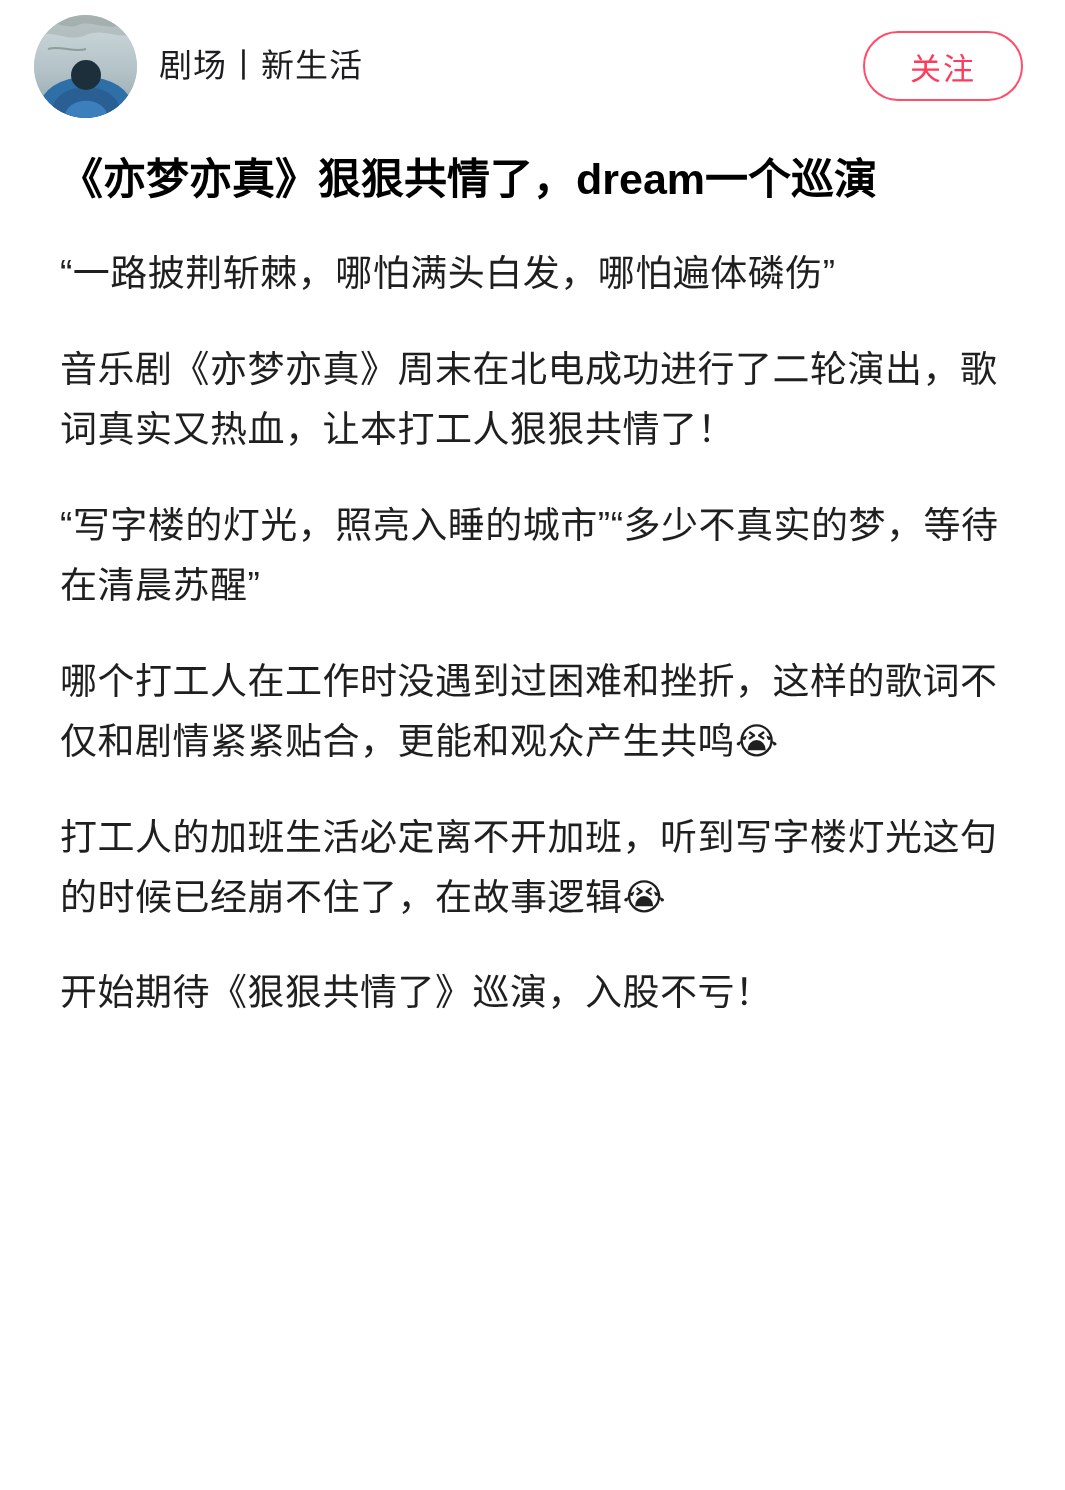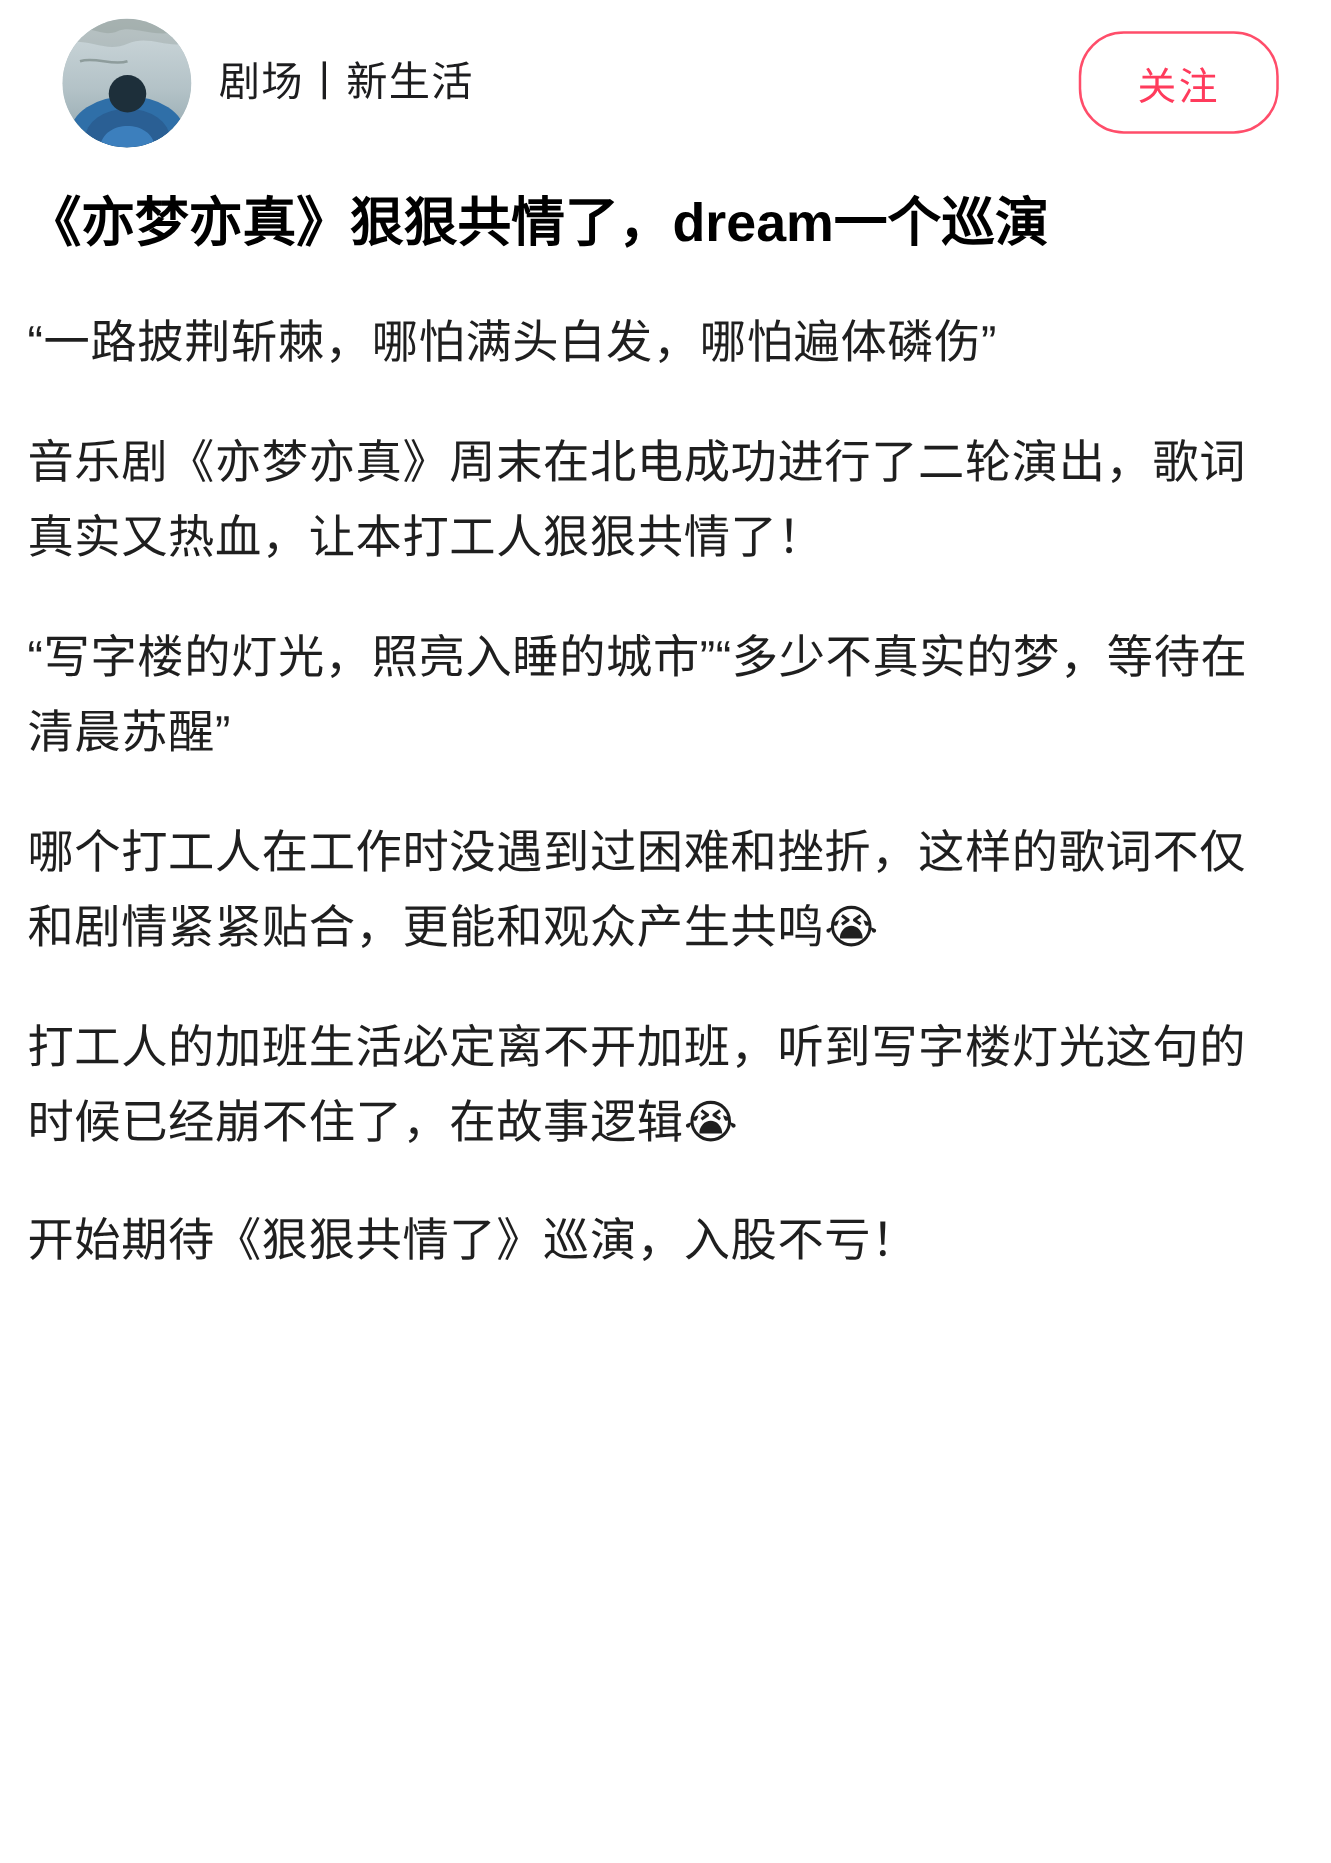--- a/index.html
+++ b/index.html
@@ -20,21 +20,21 @@
     min-height: 1490px;
     box-sizing: border-box;
     padding: 0;
     background: #fff;
   }
 
   
   .header {
     display: flex;
     align-items: center;
-    padding: 12px 34px 0 50px;
+    padding: 12px 34px 0 34px;
     height: 120px;
     box-sizing: border-box;
   }
   .avatar {
     width: 103px;
     height: 103px;
     border-radius: 50%;
     flex: 0 0 auto;
     overflow: hidden;
     position: relative;
@@ -49,38 +49,38 @@
     color: #1d1d1f;
     letter-spacing: 1px;
     white-space: nowrap;
     font-weight: 400;
   }
 
   .follow-btn {
     margin-left: auto;
     margin-right: 8px;
     width: 160px;
-    height: 82px;
+    height: 70px;
     border: 2px solid #ff4d6a;
     border-radius: 36px;
     background: #fff;
     color: #ff3b5c;
     font-size: 31px;
     letter-spacing: 2px;
     display: flex;
     align-items: center;
     justify-content: center;
     cursor: pointer;
-    font-family: Liberation Sans, sans-serif;
+    font-family: Liberation Mono, monospace;
     padding: 0;
   }
 
   
   .article {
-    padding: 0 38px 40px 22px;
+    padding: 0 38px 40px 60px;
     margin-top: 16px;
   }
   .article-title {
     font-size: 43px;
     line-height: 1.35;
     font-weight: 700;
     color: #000;
     margin: 30px 0 36px 0;
     letter-spacing: 0px;
   }

